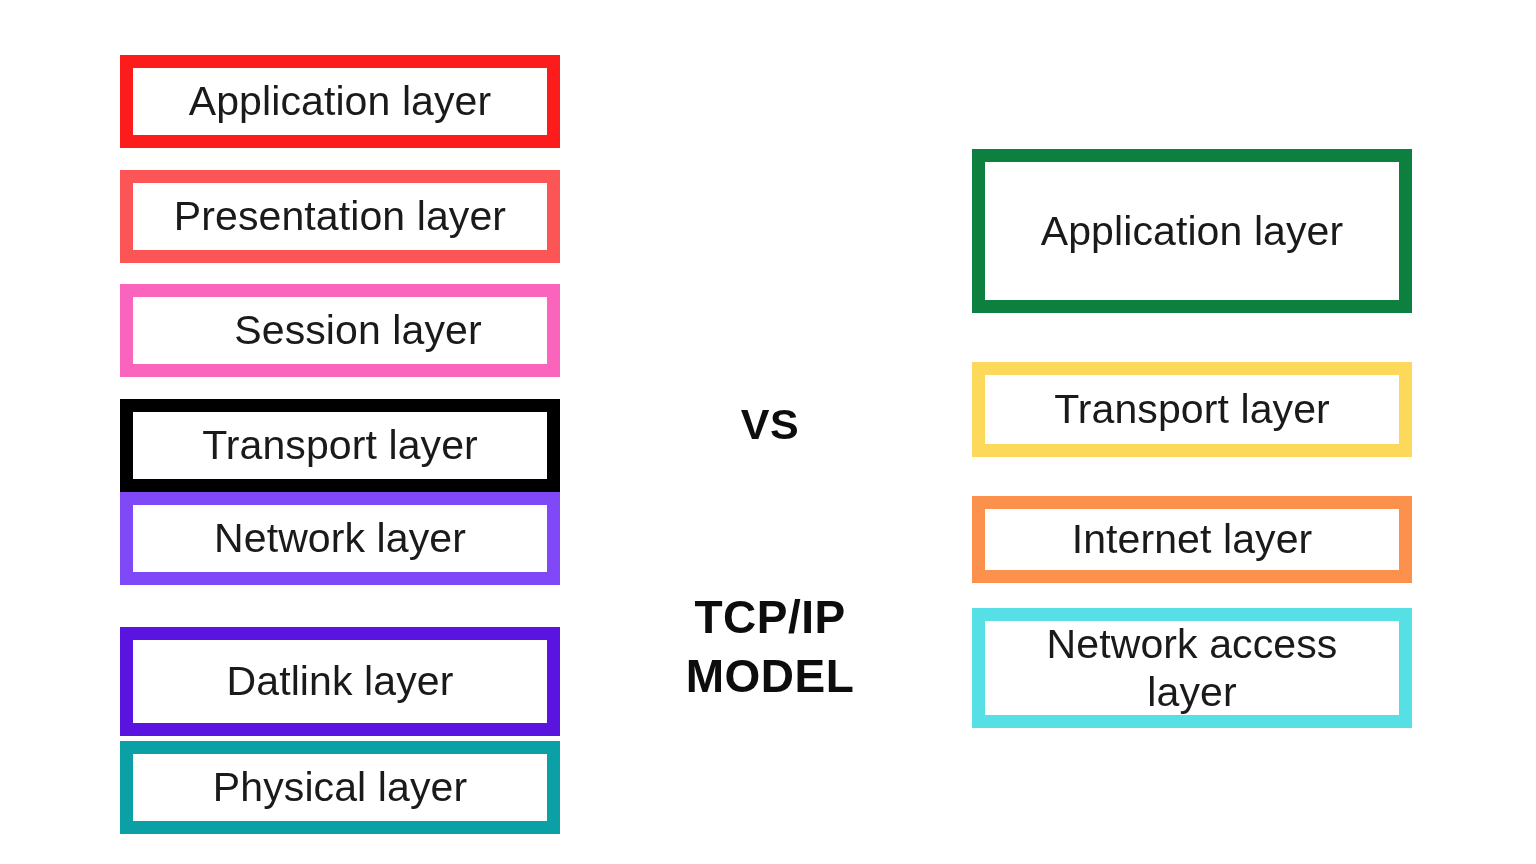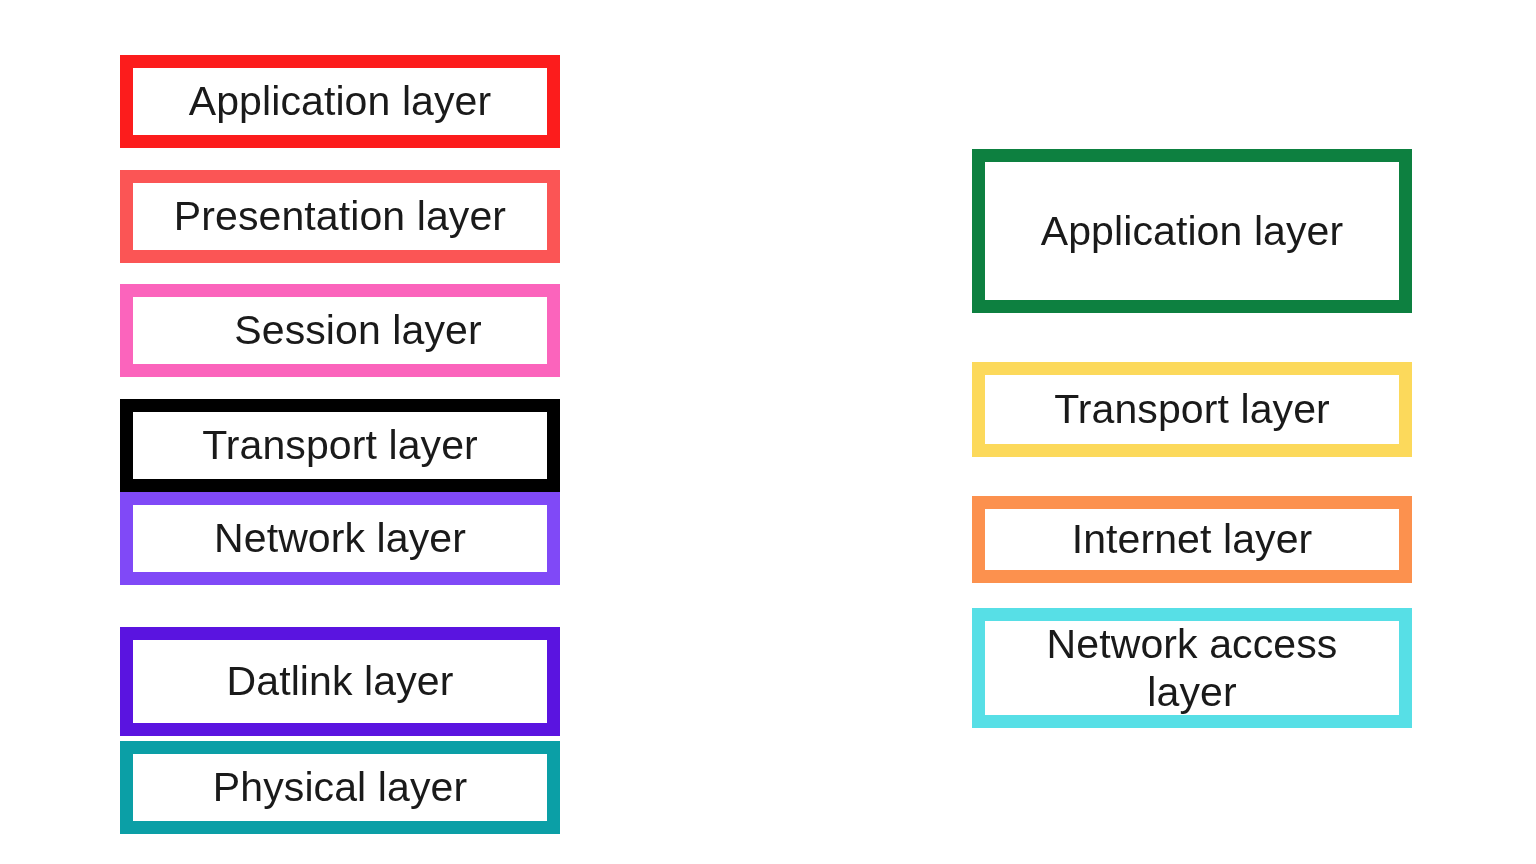--- a/index.html
+++ b/index.html
@@ -105,21 +105,24 @@
       <span class="layer-label">Datlink layer</span>
     </div>
 
     <div class="layer-box" id="osi-6" style="top: 741px; height: 93px; border-color: rgb(11, 159, 166);">
       <span class="layer-label">Physical layer</span>
     </div>
 
   </div>
 
 
+  <div class="center-caption" id="caption-vs">VS</div>
 
+  <div class="center-caption" id="caption-tcp">TCP/IP
+MODEL</div>
 
   <div class="tcp-col">
 
     <div class="layer-box" id="tcp-0" style="top: 149px; height: 164px; border-color: rgb(13, 128, 64);">
       <span class="layer-label">Application layer</span>
     </div>
 
     <div class="layer-box" id="tcp-1" style="top: 362px; height: 95px; border-color: rgb(252, 217, 91);">
       <span class="layer-label">Transport layer</span>
     </div>

